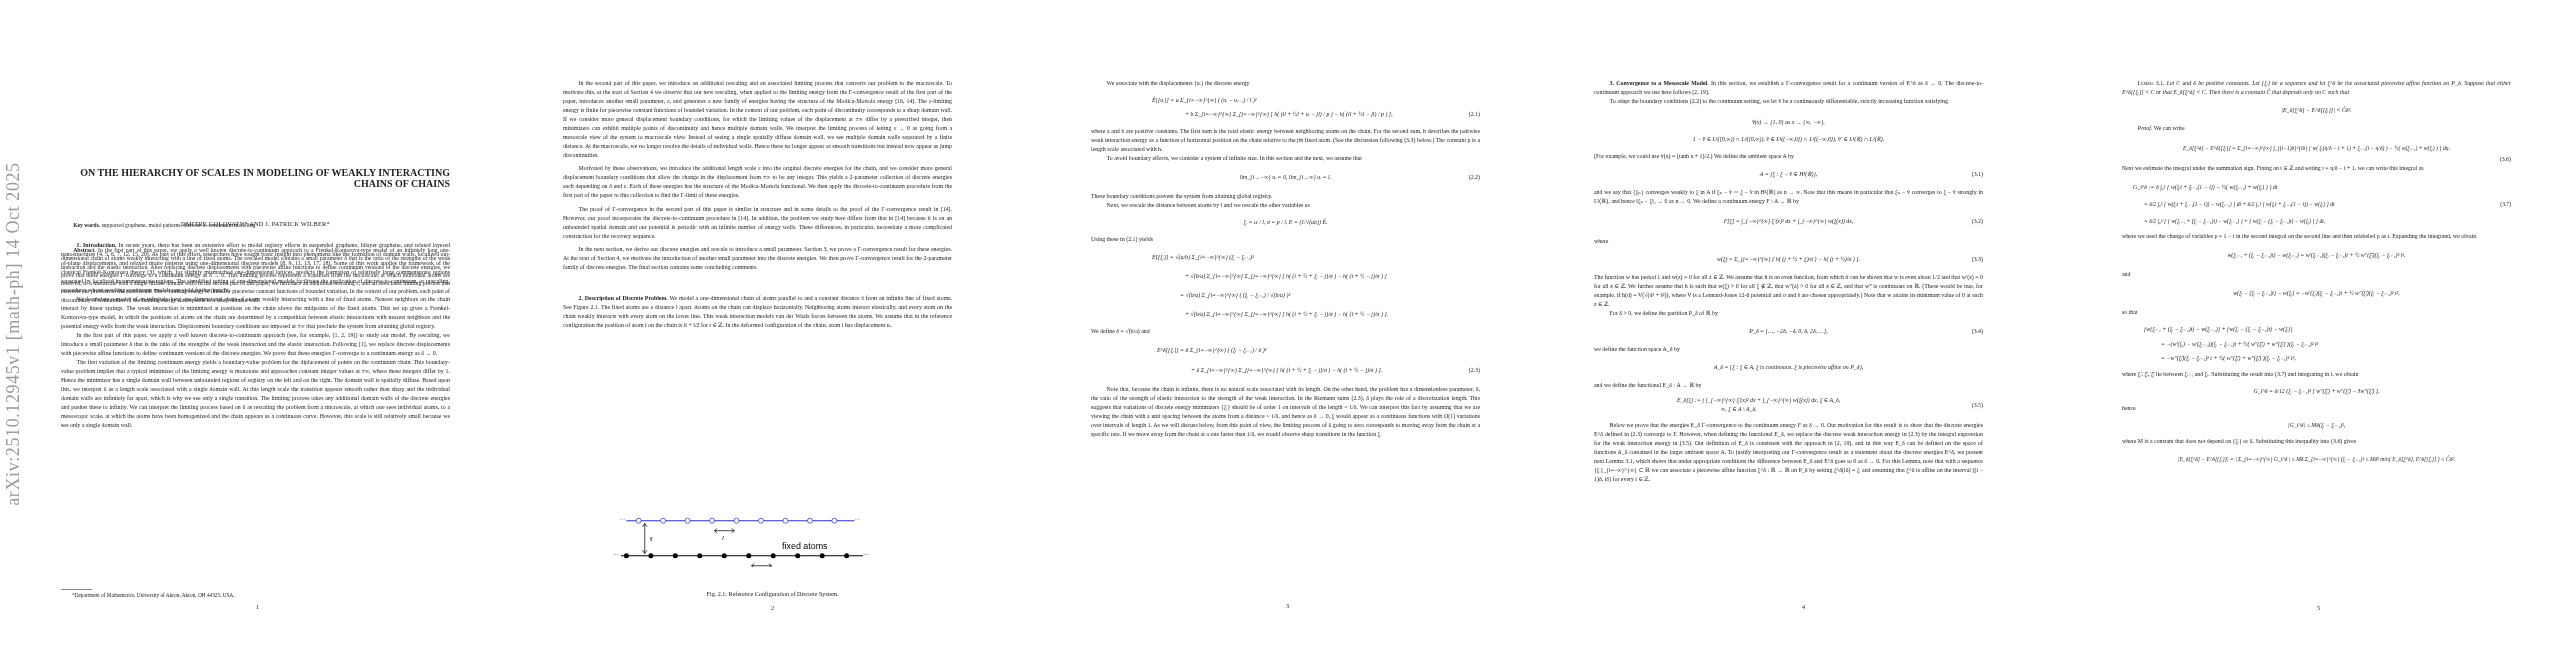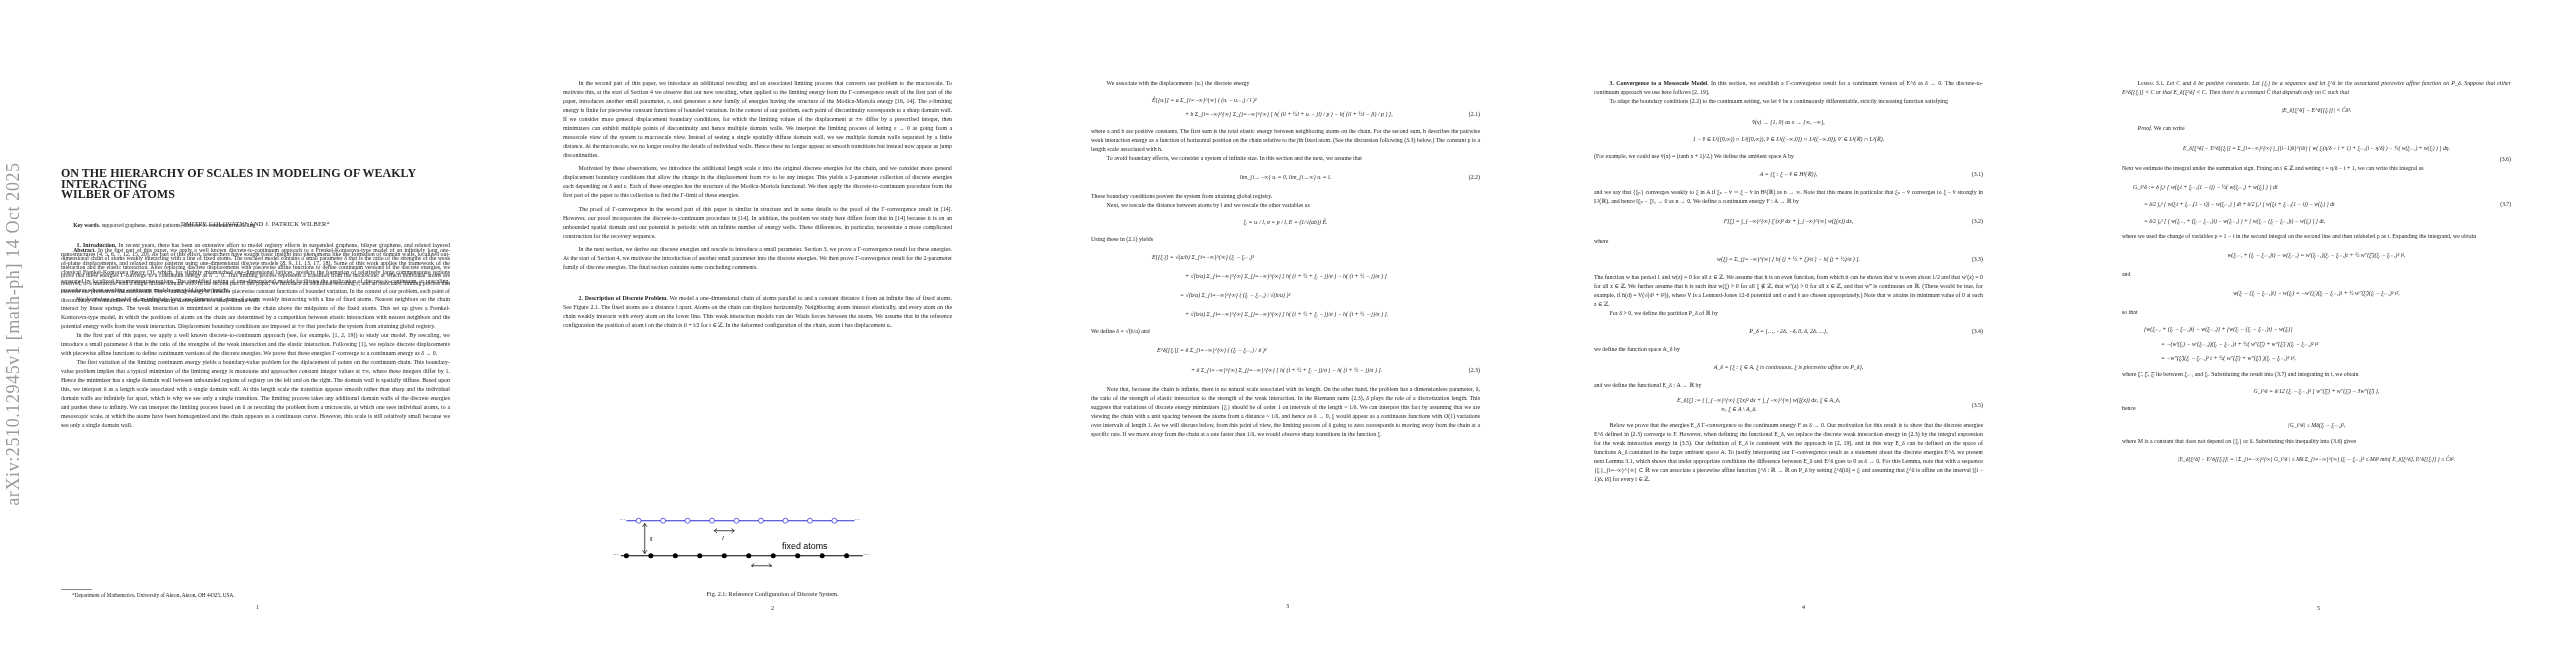--- a/index.html
+++ b/index.html
@@ -7,21 +7,21 @@
        font-family:"Liberation Serif","DejaVu Serif",serif;color:#222;}
   .page{position:absolute;top:0;width:515px;height:667px;background:#fff;overflow:hidden;}
   .p1{left:0}.p2{left:515px}.p3{left:1030px}.p4{left:1546px}.p5{left:2061px}
   .col{position:absolute;left:61px;width:389px;font-size:5.9px;line-height:9px;text-align:justify;}
   .p2 .col,.p4 .col{left:48px;}
   .col p{margin:0;text-indent:15.6px;}
   .col p.noind{text-indent:0;}
   .stamp{position:absolute;left:2.2px;top:167px;width:22px;height:333px;}
   .stamp span{position:absolute;left:50%;top:50%;white-space:nowrap;transform:translate(-50%,-50%) rotate(-90deg);
        font-family:"Liberation Serif",serif;font-size:18px;color:#9a9a9a;letter-spacing:0.6px;}
-  .title{position:absolute;left:61px;width:389px;top:168px;text-align:left;font-weight:bold;font-size:12px;line-height:10.6px;}
+  .title{position:absolute;left:61px;width:389px;top:168px;text-align:right;font-weight:bold;font-size:10px;line-height:10.6px;}
   .authors{position:absolute;left:61px;width:389px;top:220px;text-align:center;font-size:6.4px;letter-spacing:0.2px;}
   .abstract{position:absolute;left:61px;width:389px;top:246px;font-size:5.7px;line-height:8.3px;text-align:justify;}
   .abstract b,.kw b{font-weight:bold;}
   .sec b{font-weight:bold;}
   .foot-rule{position:absolute;left:61px;width:31px;height:0.6px;background:#888;top:589px;}
   .footnote{position:absolute;left:72px;top:592px;font-size:5.3px;}
   .pageno{position:absolute;width:100%;text-align:center;font-size:6.1px;}
   .eq{margin:5.6px 0;display:flex;align-items:center;justify-content:center;position:relative;font-style:italic;}
   .eq .num{position:absolute;right:0;font-style:normal;}
   .fig{position:absolute;left:78px;top:500px;width:356px;height:67px;}
@@ -31,21 +31,21 @@
 </style>
 </head>
 <body>
 
 <div class="page p1">
   <div class="stamp">
       <span>arXiv:2510.12945v1  [math-ph]  14 Oct 2025</span>
     </div>
   <div class="title">
     <div>ON THE HIERARCHY OF SCALES IN MODELING OF WEAKLY INTERACTING</div>
-    <div>WILBER OF ATOMS</div>
+    <div>CHAINS OF CHAINS</div>
   </div>
   <div class="authors">DMITRY GOLOVATY* AND J. PATRICK WILBER*</div>
   <div class="abstract">
     <span style="margin-left:12.2px"></span><b>Abstract.</b>
     <span>In the first part of this paper, we apply a well known discrete-to-continuum approach to a Frenkel-Kontorova-type model of an infinitely long one-dimensional chain of atoms weakly interacting with a line of fixed atoms. The rescaled model contains a small parameter δ that is the ratio of the strengths of the weak interaction and the elastic interaction. After replacing discrete displacements with piecewise affine functions to define continuum versions of the discrete energies, we prove that these energies Γ-converge to a continuum energy as δ → 0. This limiting process represents a transition from the microscale, at which individual atoms are resolved, to a mesoscale with a single diffuse domain wall. In the second part of this paper, we introduce an additional rescaling ε, and an associated limiting process that converts our problem to the macroscale. The ε-limiting energy is finite for piecewise constant functions of bounded variation. In the context of our problem, each point of discontinuity of a minimizer of the limiting energy corresponds to a sharp domain wall.</span>
   </div>
   <div class="col" style="top:221px">
     <p class="noind" style="margin-left:12.2px;margin-bottom:11px;font-size:5.6px">
       <b>Key words.</b>
       <span>supported graphene, moiré patterns, discrete-to-continuum modeling</span>

